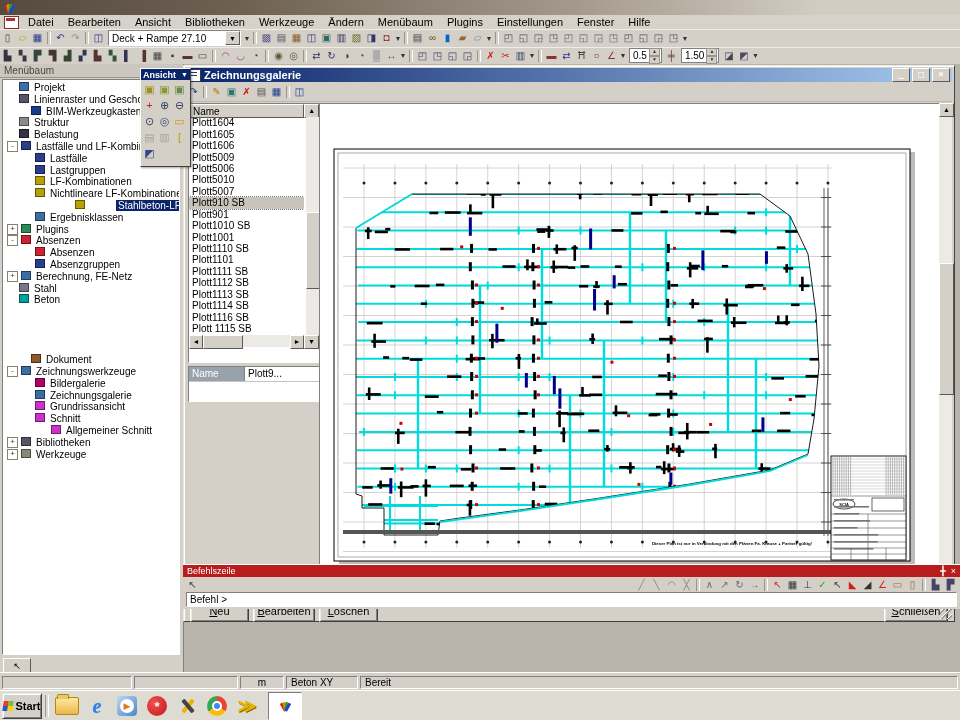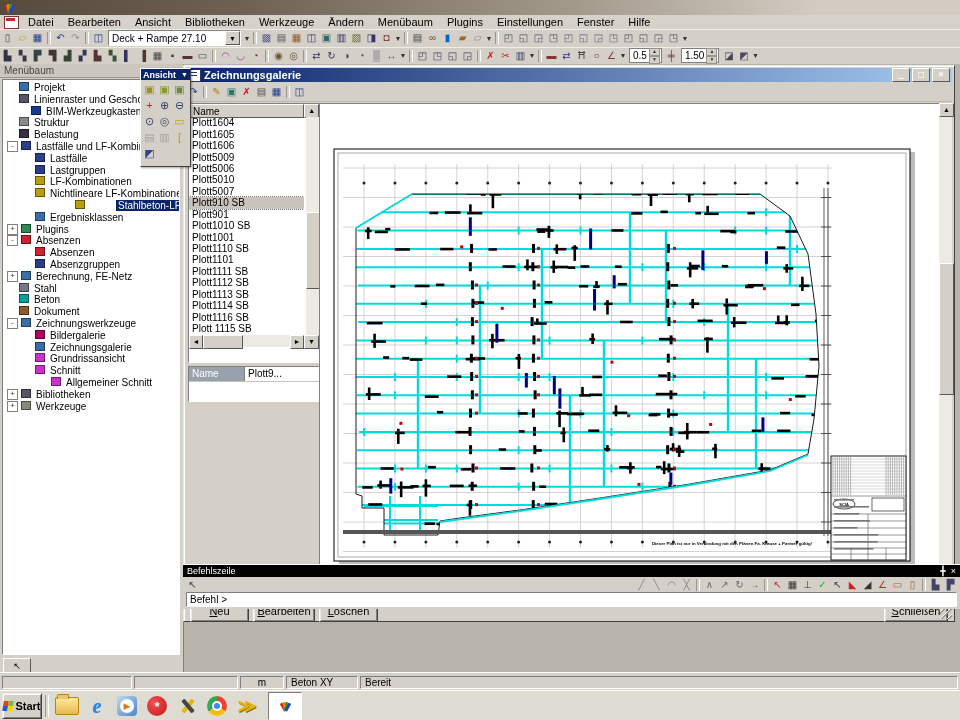--- a/index.html
+++ b/index.html
@@ -87,21 +87,21 @@
   #dstatus{position:absolute;left:4px;top:521px;font-size:10px;}
   #dkeys{position:absolute;right:6px;top:520px;display:flex;gap:2px;}
   .key{width:26px;height:12px;font-size:9px;text-align:center;line-height:12px;border:1px solid;border-color:#808080 #fff #fff #808080;color:#9a968e;}
   .key.on{color:#000;}
   .btn{position:absolute;height:18px;background:#d4d0c8;border:1px solid;border-color:#fff #404040 #404040 #fff;box-shadow:inset 1px 1px 0 #ece9e2,inset -1px -1px 0 #808080;font-size:11px;text-align:center;line-height:17px;font-family:"Liberation Sans",sans-serif;}
   .btn::first-letter{text-decoration:underline;}
   #grip{position:absolute;right:2px;bottom:2px;width:12px;height:12px;background:
     repeating-linear-gradient(135deg,transparent 0 3px,#fff 3px 4px,#9a968e 4px 5px);}
   
   #cmd{left:183px;top:564px;width:777px;height:44px;background:#d4d0c8;border-top:1px solid #fff;}
-  #cmdtitle{height:12px;background:#000000;color:#fff;font-size:9px;display:flex;align-items:center;padding:0 4px;justify-content:space-between;}
+  #cmdtitle{height:12px;background:#b91c1c;color:#fff;font-size:9px;display:flex;align-items:center;padding:0 4px;justify-content:space-between;}
   #cmdicons{height:15px;display:flex;align-items:center;padding:0 2px;}
   #cmdinput{margin:0 3px;height:13px;background:#fff;border:1px solid;border-color:#808080 #fff #fff #808080;font-size:10px;padding:0 3px;display:flex;align-items:center;}
   
   #statusbar{left:0;top:672px;width:960px;height:18px;background:#d4d0c8;border-top:1px solid #fff;display:flex;align-items:center;gap:2px;padding-top:1px;box-sizing:border-box;}
   .scell{height:13px;border:1px solid;border-color:#808080 #fff #fff #808080;font-size:10px;display:flex;align-items:center;padding:0 4px;box-sizing:border-box;}
   
   #taskbar{left:0;top:690px;width:960px;height:30px;background:#dedbd3;border-top:1px solid #fff;display:flex;align-items:center;}
   #startbtn{width:38px;height:24px;margin-left:2px;display:flex;align-items:center;justify-content:center;gap:2px;font-weight:bold;font-size:11px;}
   .flag{display:inline-block;width:10px;height:10px;transform:skewX(-8deg);}
   .flag i{display:block;float:left;width:5px;height:5px;}
@@ -518,21 +518,21 @@
           <div class="trow" style="padding-left: 4px;">
             <span style="width: 12px; flex: 0 0 auto;"></span>
             <span class="tico" style="background: rgb(119, 119, 136);"></span>
             <span class="tlabel">Stahl</span>
           </div>
           <div class="trow" style="padding-left: 4px;">
             <span style="width: 12px; flex: 0 0 auto;"></span>
             <span class="tico" style="background: rgb(0, 160, 160);"></span>
             <span class="tlabel">Beton</span>
           </div>
-          <div class="trow" style="padding-left: 4px;">
+          <div class="trow" style="padding-left: 16px; margin-top: 48px;">
             <span style="width: 12px; flex: 0 0 auto;"></span>
             <span class="tico" style="background: rgb(140, 90, 43);"></span>
             <span class="tlabel">Dokument</span>
           </div>
           <div class="trow" style="padding-left: 4px;">
             <span class="texp">-</span>
             <span class="tico" style="background: rgb(58, 110, 165);"></span>
             <span class="tlabel">Zeichnungswerkzeuge</span>
           </div>
           <div class="trow" style="padding-left: 20px;">

